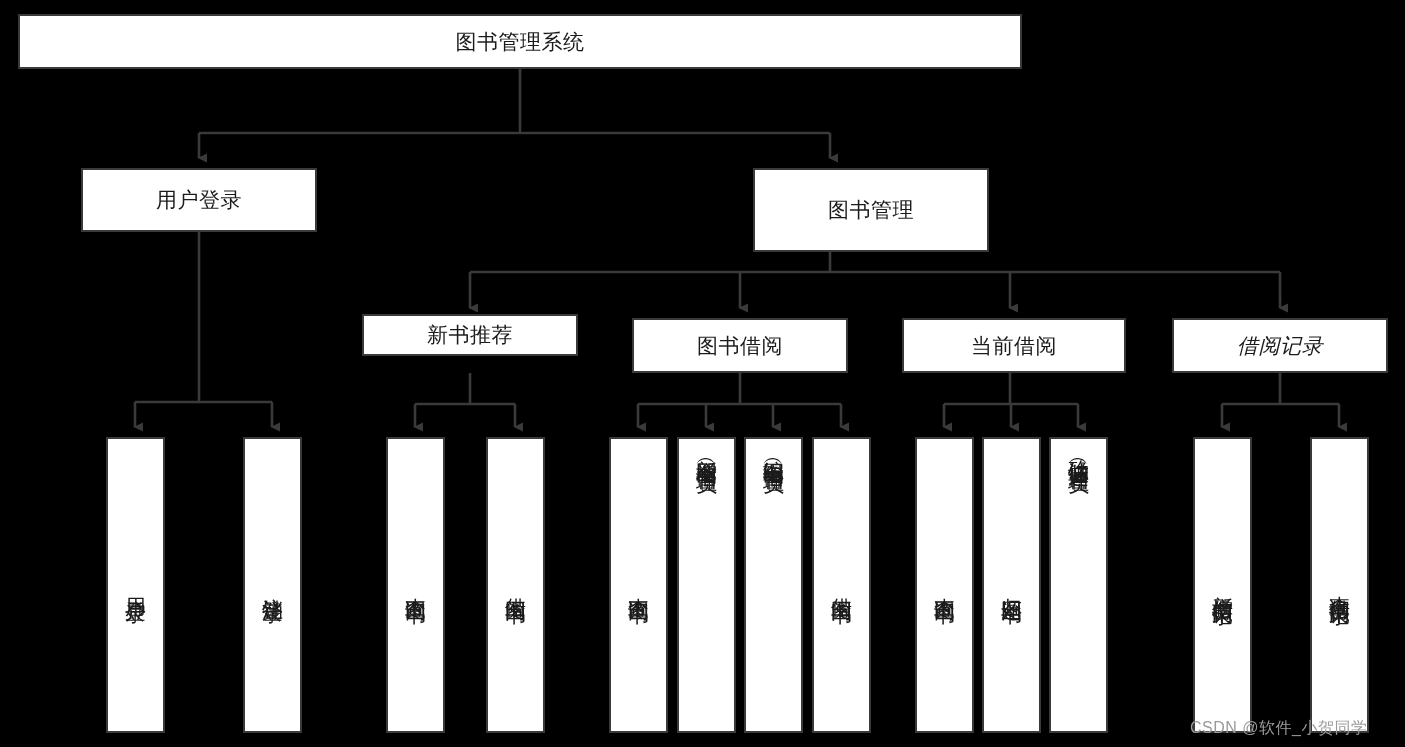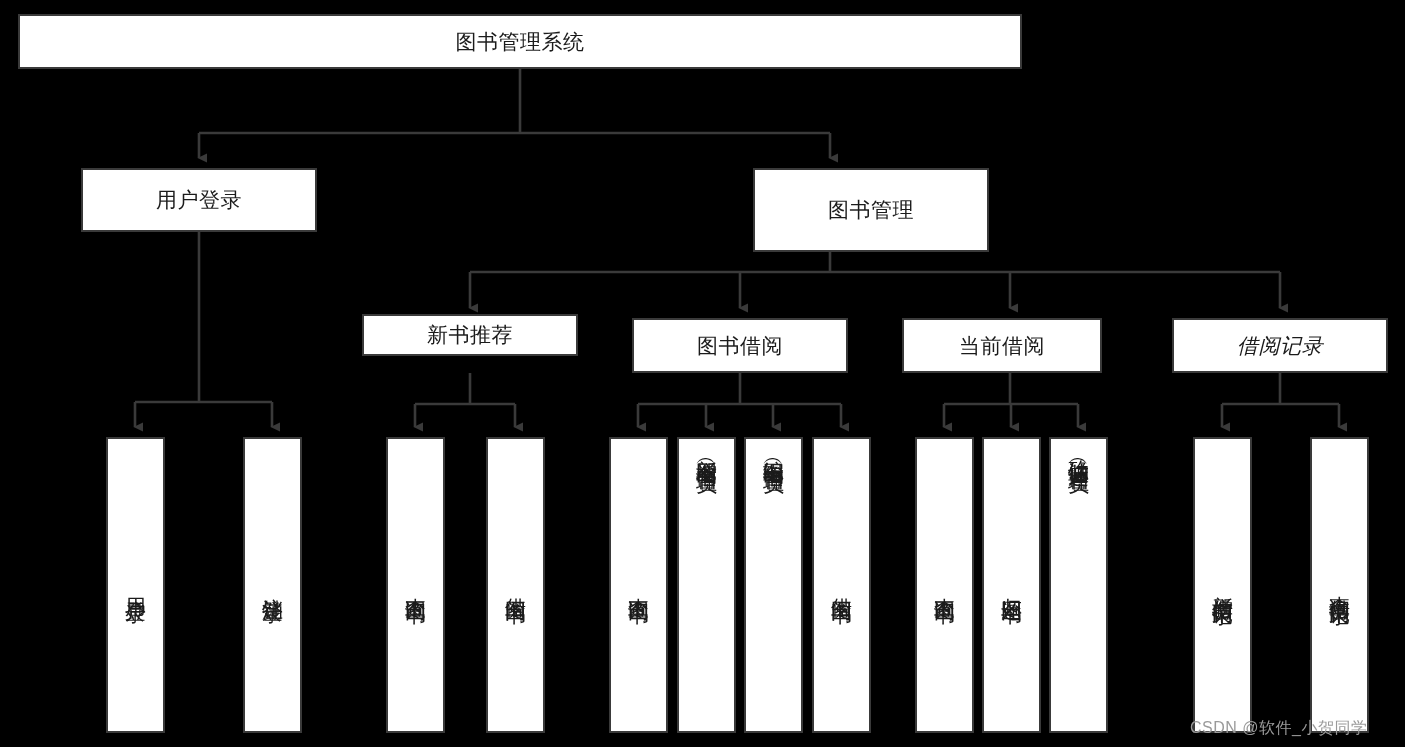--- a/index.html
+++ b/index.html
@@ -135,21 +135,21 @@
   <div class="node h" id="node-l2-1" style="left: 712px; top: 168px; width: 236px; height: 84px; margin-left: 41px;">
     <span class="label">图书管理</span>
   </div>
 
   <div class="node h" id="node-l3-0" style="left: 362px; top: 314px; width: 216px; height: 42px;">
     <span class="label">新书推荐</span>
   </div>
   <div class="node h" id="node-l3-1" style="left: 632px; top: 318px; width: 216px; height: 55px;">
     <span class="label">图书借阅</span>
   </div>
-  <div class="node h" id="node-l3-2" style="left: 902px; top: 318px; width: 200px; height: 55px;">
+  <div class="node h" id="node-l3-2" style="left: 902px; top: 318px; width: 224px; height: 55px;">
     <span class="label">当前借阅</span>
   </div>
   <div class="node h" id="node-l3-3" style="left: 1172px; top: 318px; width: 216px; height: 55px; font-style: italic;">
     <span class="label">借阅记录</span>
   </div>
 
   <div class="node v mid" id="node-leaf-0" style="left: 106px; top: 437px; width: 59px; height: 296px;">
     <span class="label">用户登录</span>
   </div>
   <div class="node v mid" id="node-leaf-1" style="left: 243px; top: 437px; width: 59px; height: 296px;">

